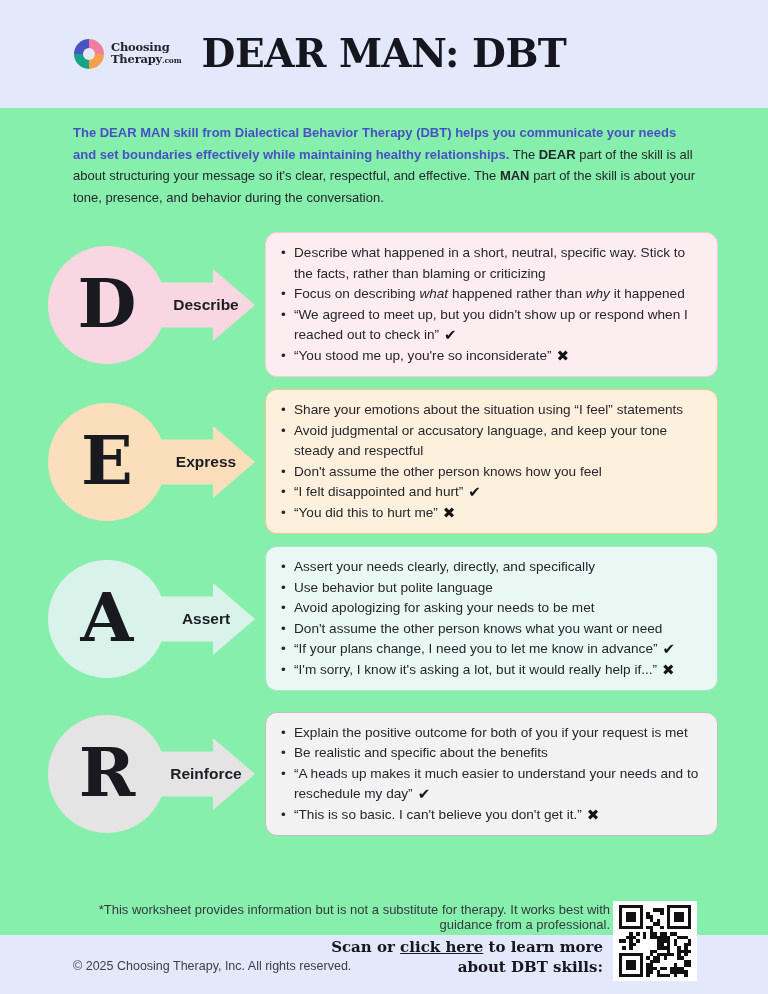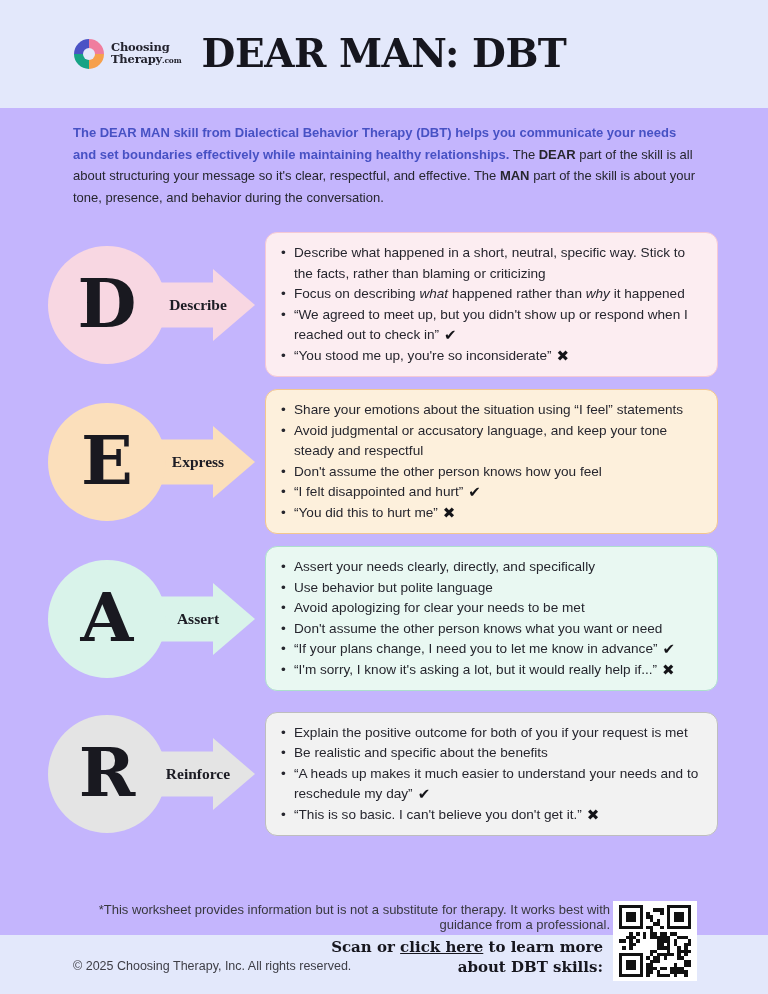--- a/index.html
+++ b/index.html
@@ -1,18 +1,18 @@
 <!DOCTYPE html>
 <html style="--band: #E3E8FB; --accent-blue: #4751C4; --logo-pink: #F07D9E; --logo-blue: #4B53C5; --logo-green: #17A385; --logo-orange: #F6A04C;"><head>
 <meta charset="utf-8">
 <style>
   * { margin:0; padding:0; box-sizing:border-box; }
   html,body { background:#fff; }
   .page {
-    position:relative; width:768px; height:994px; background:#c4b5fd;
+    position:relative; width:768px; height:994px; background:#86efac;
     overflow:hidden; font-family:"Liberation Sans", sans-serif; color:#26262E;
   }
   
   .band { background:var(--band, #E3E8FB); }
   .header { position:relative; height:108px; }
   .logo { position:absolute; left:74px; top:50%; transform:translateY(-50%);
           display:flex; align-items:center; gap:7px; }
   .logo-mark { width:30px; height:30px; border-radius:50%; position:relative; flex:none;
     background:conic-gradient(var(--logo-pink,#F07D9E) 0 25%, var(--logo-orange,#F6A04C) 25% 50%,
                var(--logo-green,#17A385) 50% 75%, var(--logo-blue,#4B53C5) 75% 100%); }
@@ -35,22 +35,22 @@
   .circle { position:absolute; left:0; top:50%; transform:translateY(-50%);
     width:118px; height:118px; border-radius:50%; background:var(--circle);
     display:flex; align-items:center; justify-content:center; }
   .letter { font-family:"DejaVu Serif", serif; font-weight:bold; font-size:68px;
     line-height:1; color:#191920; transform:translateY(-2px); }
   .arrow-shaft { position:absolute; left:59px; top:50%; transform:translateY(-50%);
     width:107px; height:45px; background:var(--circle); }
   .arrow-tip { position:absolute; left:165px; top:50%; transform:translateY(-50%);
     width:0; height:0; border-top:36px solid transparent; border-bottom:36px solid transparent;
     border-left:42px solid var(--circle); }
-  .arrow-label { position:absolute; left:100px; top:50%; transform:translateY(-50%);
-    width:100px; text-align:center; font-family:Liberation Serif, serif; font-weight:bold;
+  .arrow-label { position:absolute; left:108px; top:50%; transform:translateY(-50%);
+    width:100px; text-align:center; font-family:Liberation Sans, sans-serif; font-weight:bold;
     font-size:15.5px; color:#1C1C24; }
   .box { flex:1; background:var(--box-bg); border:1.5px solid var(--box-border);
     border-radius:12px; padding:10px 14px 10px 12px; }
   .bullets { list-style:none; }
   .bullets li { position:relative; padding-left:16px; font-size:13.6px;
     line-height:20.5px; color:#26262E; }
   .bullets li::before { content:"\2022"; position:absolute; left:3px; top:0; color:#26262E; }
   .mark { font-family:"DejaVu Sans", sans-serif; font-size:15px; margin-left:5px;
     color:#141418; font-weight:bold; vertical-align:-1px; }
   
@@ -126,21 +126,21 @@
         <div class="arrow-tip"></div>
         <div class="circle">
           <span class="letter">A</span>
         </div>
         <div class="arrow-label">Assert</div>
       </div>
       <div class="box">
         <ul class="bullets">
             <li><span>Assert your needs clearly, directly, and specifically</span></li>
             <li><span>Use behavior but polite language</span></li>
-            <li><span>Avoid apologizing for clear your needs to be met</span></li>
+            <li><span>Avoid apologizing for asking your needs to be met</span></li>
             <li><span>Don't assume the other person knows what you want or need</span></li>
             <li><span>“If your plans change, I need you to let me know in advance”</span><span class="mark">✔</span></li>
             <li><span>“I'm sorry, I know it's asking a lot, but it would really help if...”</span><span class="mark">✖</span></li>
           </ul>
       </div>
     </section>
 
     <section class="row" style="--circle: #E4E4E4; --box-bg: #F2F2F2; --box-border: #BEBEBE;">
       <div class="graphic">
         <div class="arrow-shaft"></div>

